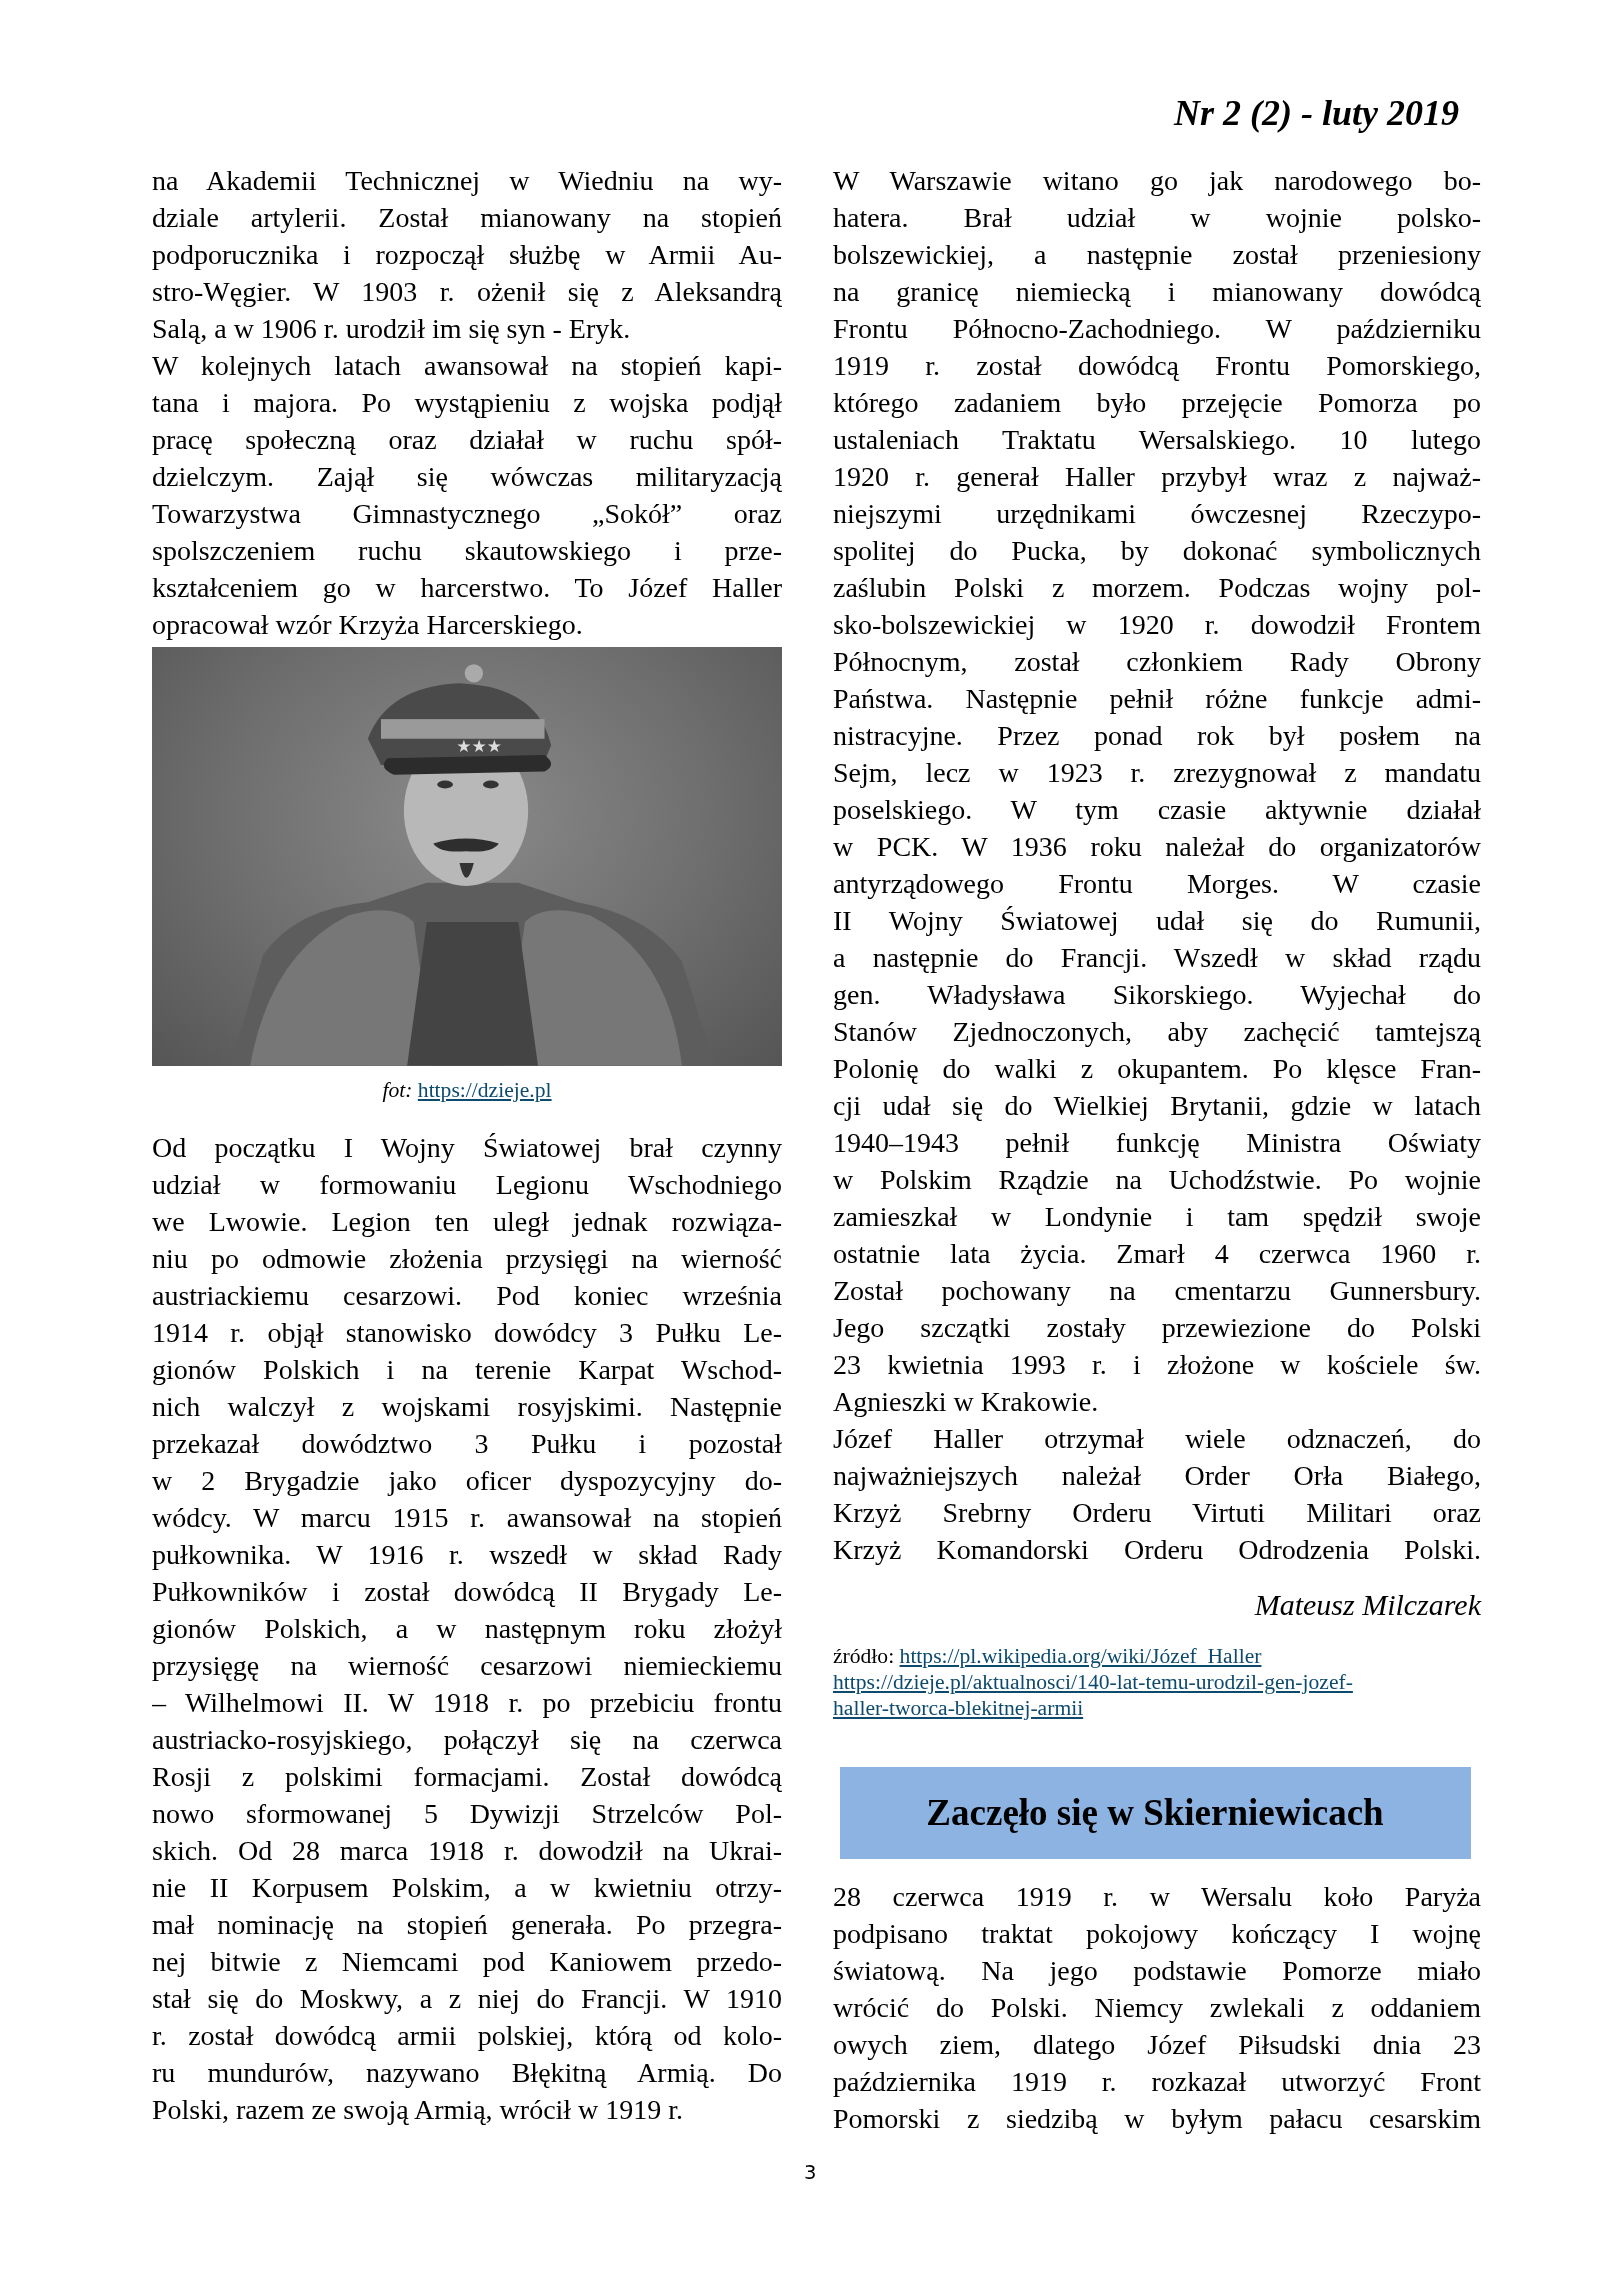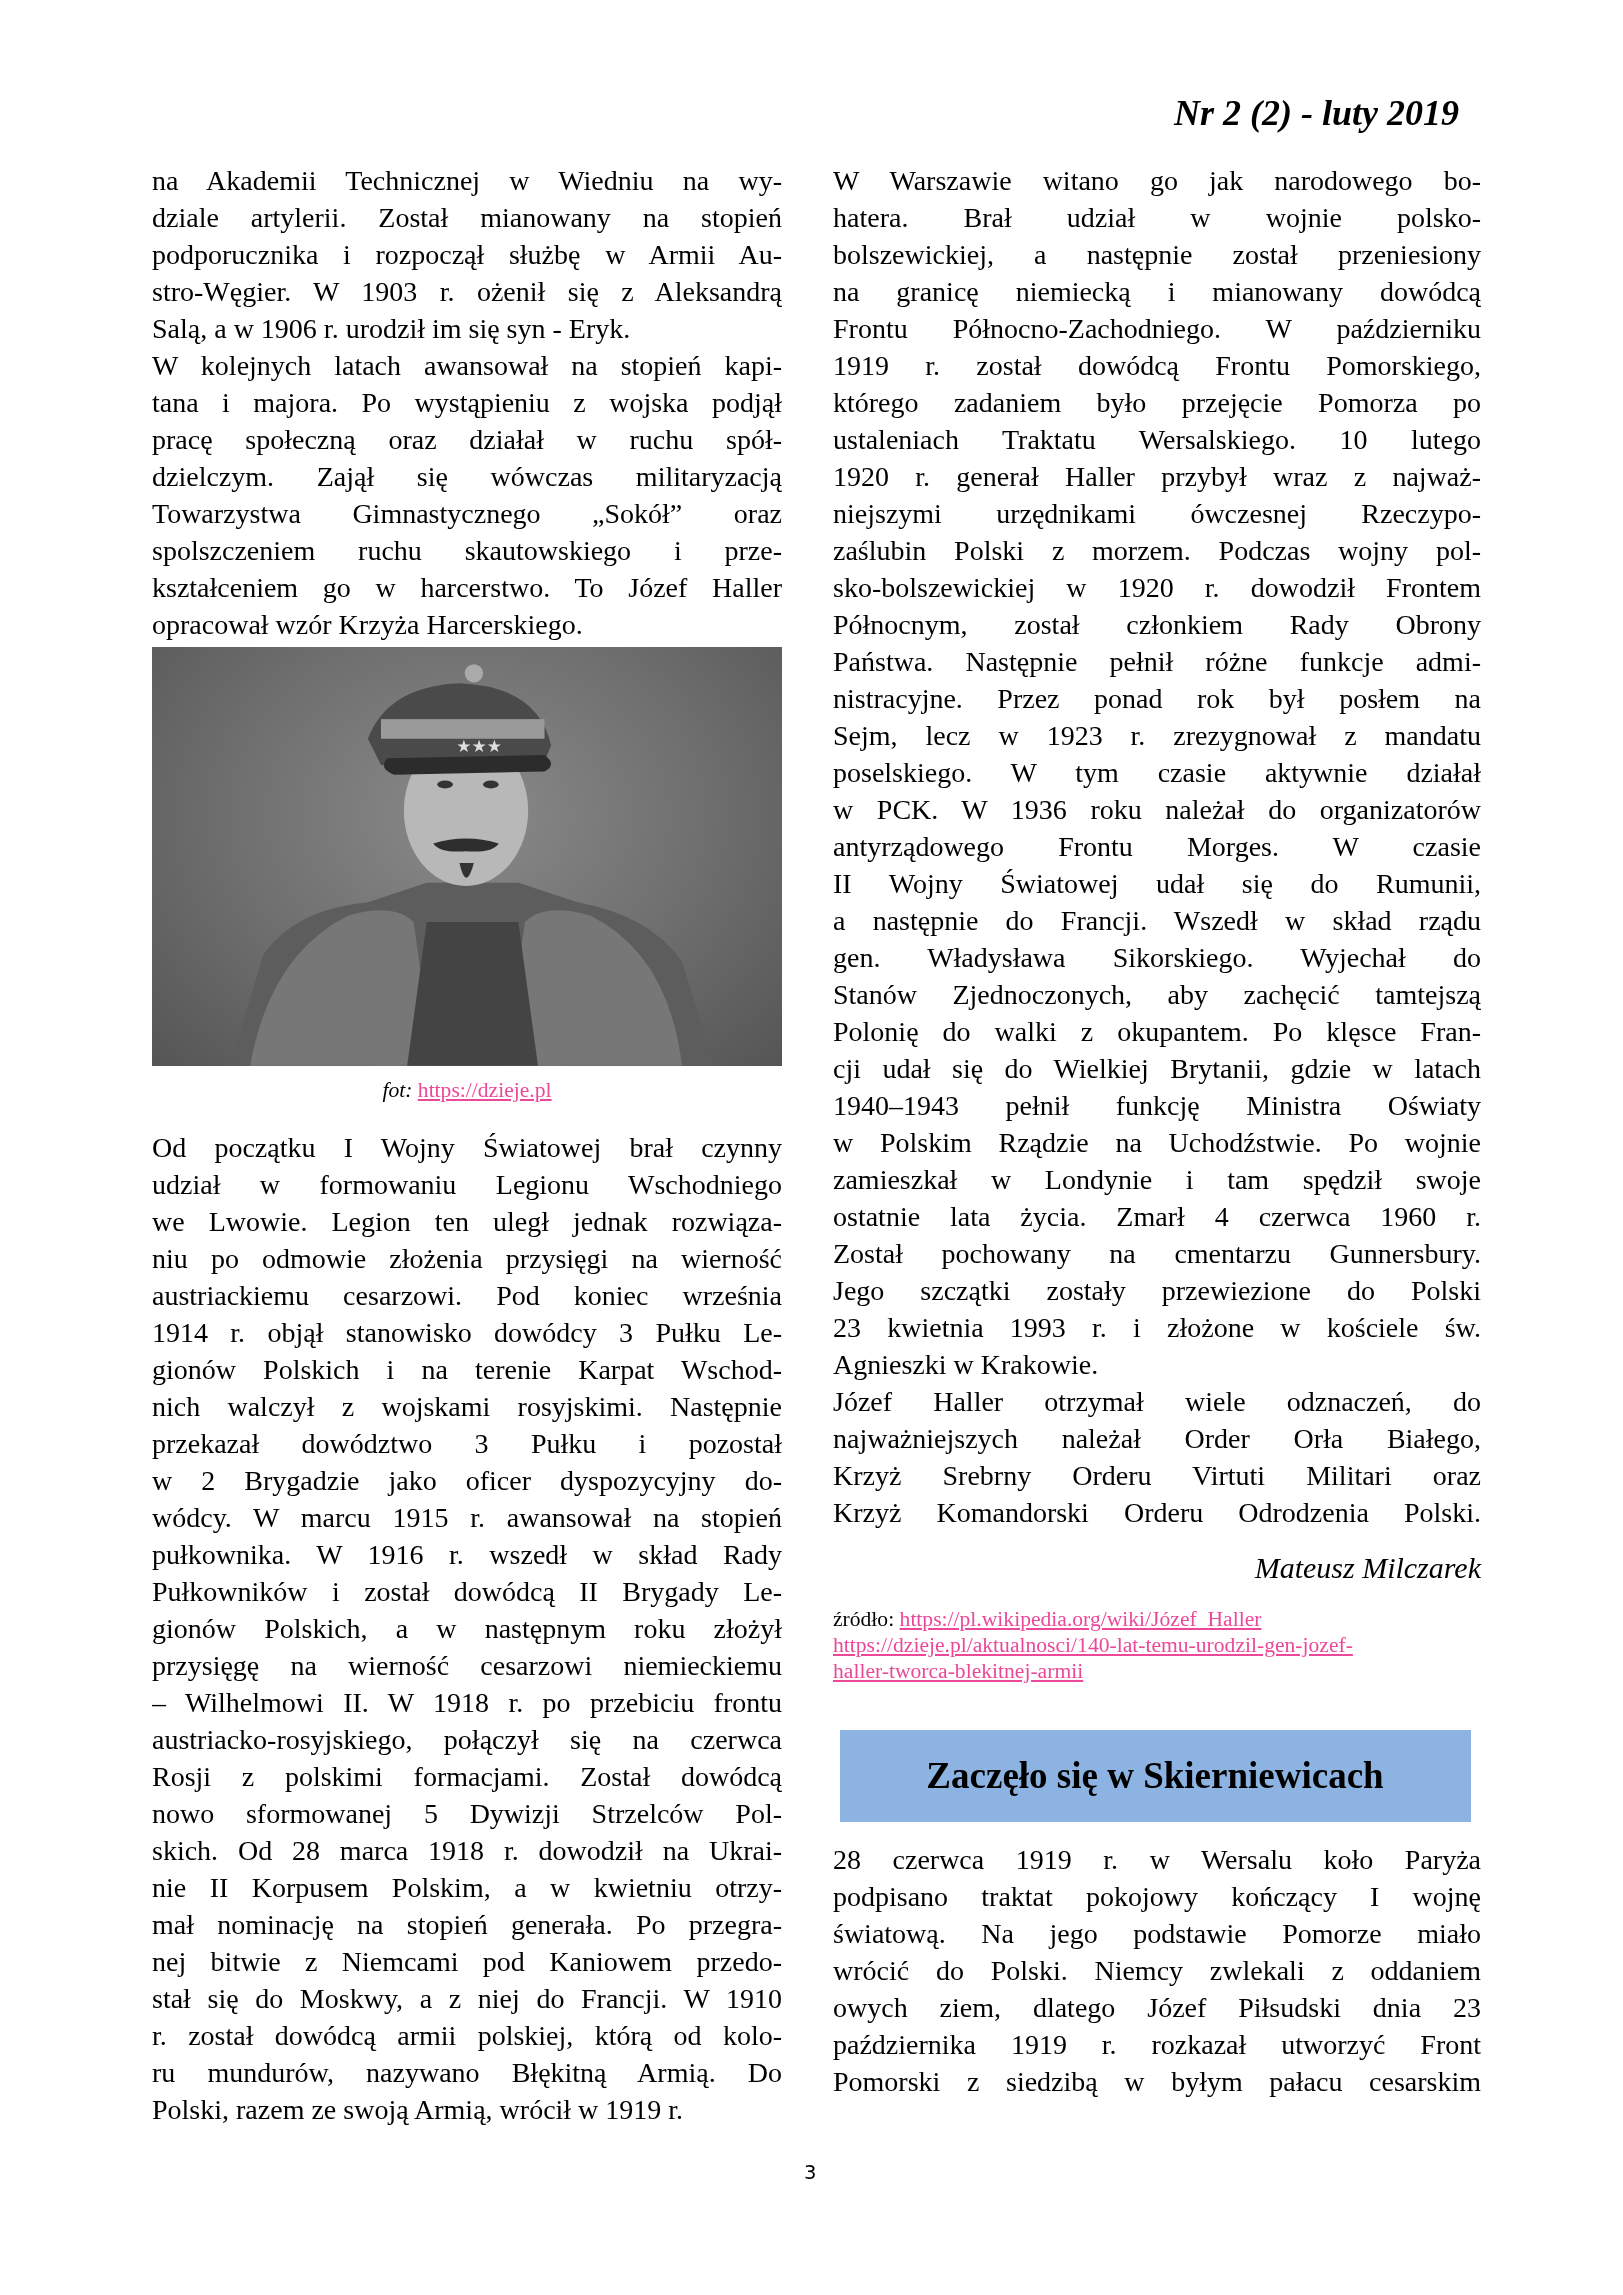--- a/index.html
+++ b/index.html
@@ -10,21 +10,21 @@
   .col-left { left:152px; width:630px; }
   .col-right { left:833px; width:648px; }
   .para { font-size:28px; line-height:37px; text-align:justify; margin:0; hyphens:manual; }
   .line { display:block; text-align:justify; text-align-last:justify; white-space:nowrap; overflow:hidden; }
   .line.last { text-align-last:left; }
   .photo { width:630px; height:419px; margin-top:3.9px; position:relative; overflow:hidden;
            background:radial-gradient(ellipse at 50% 40%, #8a8a8a 0%, #6e6e6e 55%, #555 100%); }
   .photo svg { position:absolute; left:0; top:0; }
   .caption { text-align:center; font-size:21.6px; margin-top:11.8px; margin-bottom:26px; }
   .caption .fot { font-style:italic; }
-  a.link { color:#ec4899; text-decoration:underline; }
+  a.link { color:#0c4a6e; text-decoration:underline; }
   .signature { text-align:right; font-style:italic; font-size:30px; margin-top:18.3px; line-height:37px; }
   .sources { font-size:21.6px; line-height:26px; margin-top:19.6px; }
   .heading-box { background:#8db3e2; margin-top:46px; height:92px; display:flex; align-items:center; justify-content:center; width:631px; margin-left:6.5px; }
   .heading-box h2 { margin:0; font-size:37px; font-weight:bold; font-family:"Liberation Serif", serif; }
   .after-heading { margin-top:19.6px; }
   .page-number { position:absolute; top:2161px; left:804px; font-family:"DejaVu Sans", sans-serif; font-size:19.6px; }
 </style>
 </head>
 <body>
 
@@ -112,20 +112,21 @@
       <span class="line">W  Warszawie witano go jak narodowego bo-</span>
       <span class="line">hatera. Brał udział w wojnie polsko-</span>
       <span class="line">bolszewickiej, a następnie został przeniesiony</span>
       <span class="line">na granicę niemiecką i mianowany dowódcą</span>
       <span class="line">Frontu Północno-Zachodniego. W październiku</span>
       <span class="line">1919 r. został dowódcą Frontu Pomorskiego,</span>
       <span class="line">którego zadaniem było przejęcie Pomorza po</span>
       <span class="line">ustaleniach Traktatu Wersalskiego. 10 lutego</span>
       <span class="line">1920 r. generał Haller przybył wraz z najważ-</span>
       <span class="line">niejszymi urzędnikami ówczesnej Rzeczypo-</span>
+      <span class="line">spolitej do Pucka, by dokonać symbolicznych</span>
       <span class="line">zaślubin Polski z morzem. Podczas wojny pol-</span>
       <span class="line">sko-bolszewickiej w 1920 r. dowodził Frontem</span>
       <span class="line">Północnym, został członkiem Rady Obrony</span>
       <span class="line">Państwa. Następnie pełnił różne funkcje admi-</span>
       <span class="line">nistracyjne. Przez ponad rok był posłem na</span>
       <span class="line">Sejm, lecz w 1923 r. zrezygnował z mandatu</span>
       <span class="line">poselskiego. W tym czasie aktywnie działał</span>
       <span class="line">w PCK. W 1936 roku należał do organizatorów</span>
       <span class="line">antyrządowego Frontu Morges. W czasie</span>
       <span class="line">II Wojny Światowej udał się do Rumunii,</span>

